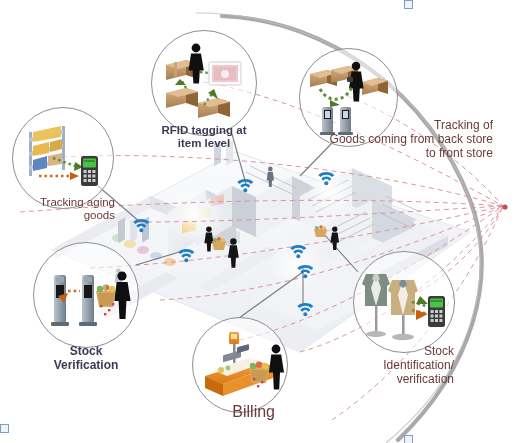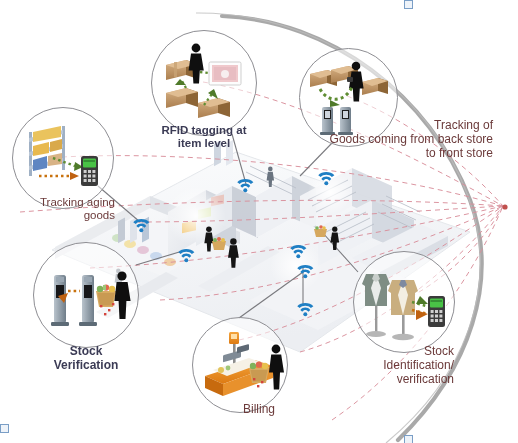--- a/index.html
+++ b/index.html
@@ -422,21 +422,21 @@
         <circle cx="7" cy="5" r="4.4"></circle>
         <path d="M2.2 10.6 h10 l2.8 18 h-4 l-0.8 17 h-5.4 l-0.8 -17 h-4 Z"></path>
       </g>
       <g fill="#d4443c">
         <rect x="60" y="60" width="2.4" height="2.4"></rect>
           <rect x="68" y="63" width="2.4" height="2.4"></rect>
         <rect x="64" y="67" width="2.4" height="2.4"></rect>
       </g>
     </svg>
   </div>
-  <div class="lbl lbl-maroon" style="left:205px;top:403px;width:70px;font-size:12px;">Billing</div>
+  <div class="lbl lbl-maroon" style="left:205px;top:403px;width:70px;font-size:16px;">Billing</div>
 
   <div class="bubble" style="left:353px;top:251px;width:100px;height:100px;">
     <svg viewBox="0 0 100 100" style="width:100px;height:100px;">
       <g>
         <path d="M12 22 h20 l4 10 l-3 2 v20 h-22 v-20 l-3 -2 Z" fill="#7e8d84"></path>
         <path d="M22 22 l-5 14 l5 18 l5 -18 l-5 -14 Z" fill="#e9ecea"></path>
         <path d="M20 22 h4 l2 5 l-4 3 l-4 -3 Z" fill="#c9cfcb"></path>
         <rect x="21" y="54" width="2.4" height="26" fill="#9a9a9a"></rect>
         <ellipse cx="22" cy="82" rx="10" ry="3" fill="#b6b6b6"></ellipse>
       </g>

